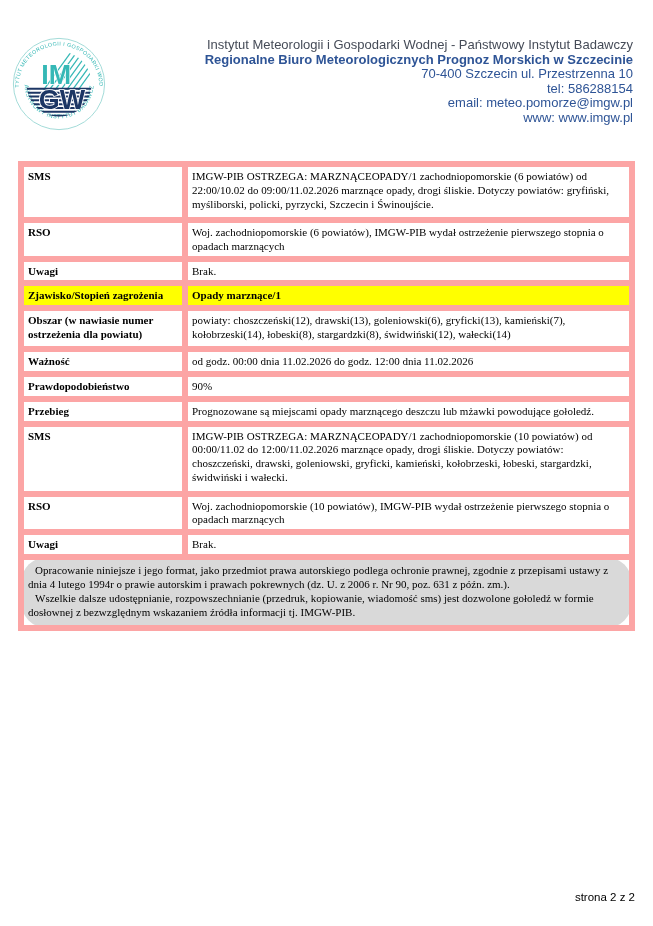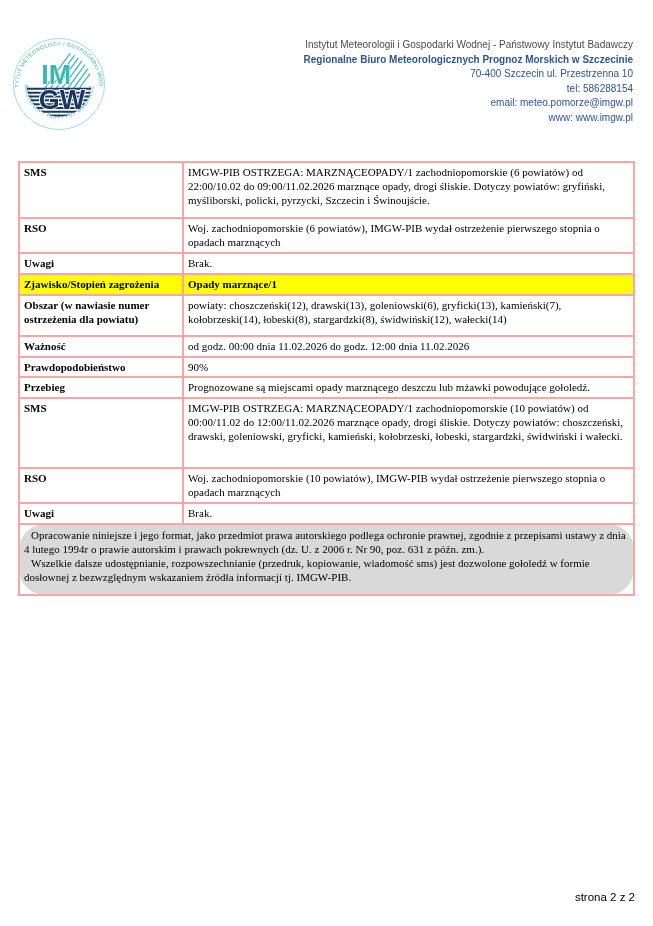--- a/index.html
+++ b/index.html
@@ -5,34 +5,34 @@
   * { margin:0; padding:0; box-sizing:border-box; }
   html,body { background:#fff; }
   .page {
     position:relative; width:653px; height:926px; background:#ffffff;
     font-family:"Liberation Serif", serif; color:#000; overflow:hidden;
   }
   
   .logo { position:absolute; left:11px; top:36px; width:96px; height:96px; }
   .header-text {
     position:absolute; top:38px; right:20px; text-align:right;
-    font-family:"Liberation Sans", sans-serif; font-size:10px; line-height:14.5px;
+    font-family:"Liberation Sans", sans-serif; font-size:13px; line-height:14.5px;
   }
   .h-org   { color:#454b57; }
   .h-office{ color:#2e5496; font-weight:bold; }
   .h-line  { color:#2e5496; }
   
   .doc-table {
     position:absolute; left:18px; top:161px; width:617px;
     border-collapse:collapse; table-layout:fixed;
     font-family:"Liberation Serif", serif; font-size:11px;
   }
   .doc-table col.c1 { width:164px; }
   .doc-table td {
-    border:2px solid #fca5a5; vertical-align:top;
+    border:6px solid #fca5a5; vertical-align:top;
     padding:3px 5px 2px 4px; line-height:13.8px;
   }
   .doc-table td.label { font-weight:bold; }
   .doc-table tr.highlight td { background:#ffff00; font-weight:bold; }
   .doc-table tr:nth-child(1)  td { height:56px; }
   .doc-table tr:nth-child(2)  td { height:35px; }
   .doc-table tr:nth-child(3)  td { height:19px; }
   .doc-table tr:nth-child(4)  td { height:21px; }
   .doc-table tr:nth-child(5)  td { height:41px; }
   .doc-table tr:nth-child(6)  td { height:20px; }

